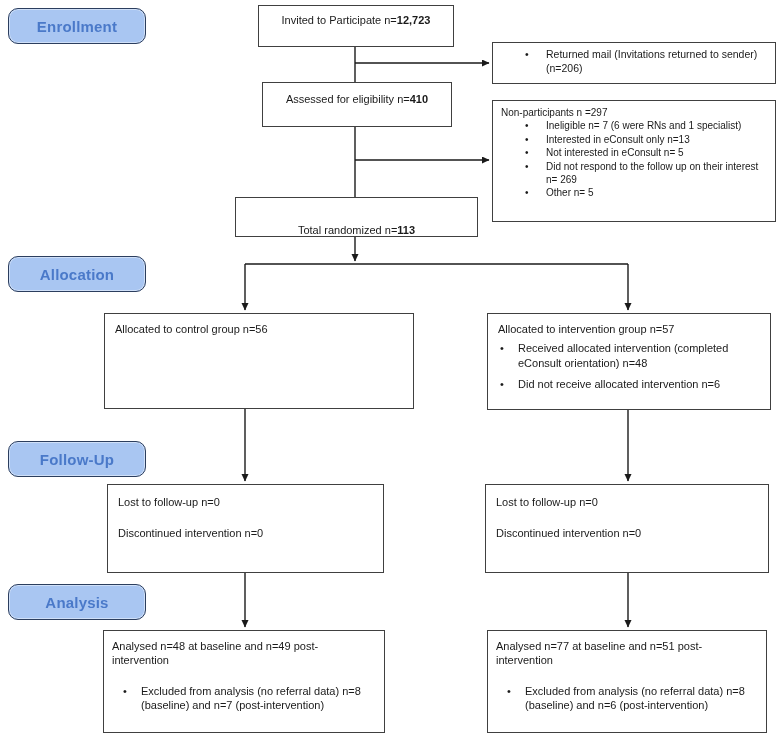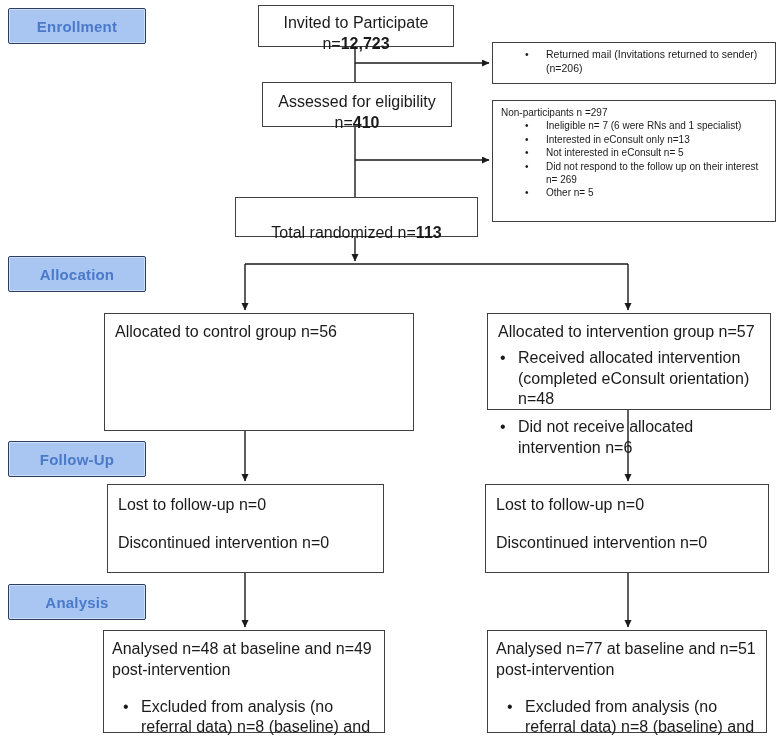--- a/index.html
+++ b/index.html
@@ -12,41 +12,41 @@
   .canvas { position:absolute; left:0; top:0; width:778px; height:736px; background:#fff; overflow:hidden; }
 
   svg.connectors { position:absolute; left:0; top:0; width:778px; height:736px; pointer-events:none; }
   .ln { stroke:var(--line,#1a1a1a); stroke-width:1.4; fill:none; }
   .ar { marker-end:url(#ah); }
 
   .stage {
     position:absolute; left:8px; width:138px; height:36px;
     background:var(--stage-fill,#a9c6f2);
     border:1.6px solid var(--stage-border,#2c3e5e);
-    border-radius:2px;
+    border-radius:10px;
     display:flex; align-items:center; justify-content:center;
     color:var(--stage-text,#4a79c9);
     font-weight:bold; font-size:15px; letter-spacing:.2px;
     box-shadow: inset 0 0 0 1px rgba(255,255,255,.45);
   }
 
   .box {
     position:absolute; background:#fff;
     border:1.2px solid var(--box-border,#404040);
-    font-size:16px; line-height:1.3; color:#1a1a1a;
+    font-size:11px; line-height:1.3; color:#1a1a1a;
   }
   .box .num { font-weight:bold; }
   .center { text-align:center; }
 
   .box-invited    { left:258px; top:5px;   width:196px; height:42px;  padding-top:7px; }
   .box-returned   { left:492px; top:42px;  width:284px; height:42px;  font-size:10.5px; }
   .box-assessed   { left:262px; top:82px;  width:190px; height:45px;  padding-top:9px; }
   .box-nonpart    { left:492px; top:100px; width:284px; height:122px; font-size:10px; line-height:1.34; }
   .box-randomized { left:235px; top:197px; width:243px; height:40px;  padding-top:25px; }
-  .box-control    { left:104px; top:313px; width:310px; height:118px; }
+  .box-control    { left:104px; top:313px; width:310px; height:96px; }
   .box-intervention{ left:487px; top:313px; width:284px; height:97px; }
   .box-fu-left    { left:107px; top:484px; width:277px; height:89px; }
   .box-fu-right   { left:485px; top:484px; width:284px; height:89px; }
   .box-an-left    { left:103px; top:630px; width:282px; height:103px; }
   .box-an-right   { left:487px; top:630px; width:280px; height:103px; }
 
   .box-title { padding:8px 8px 0 10px; }
   .box-nonpart .box-title { padding:5px 6px 0 8px; }
   .box-an-left .box-title, .box-an-right .box-title { padding:8px 10px 0 8px; }
 

